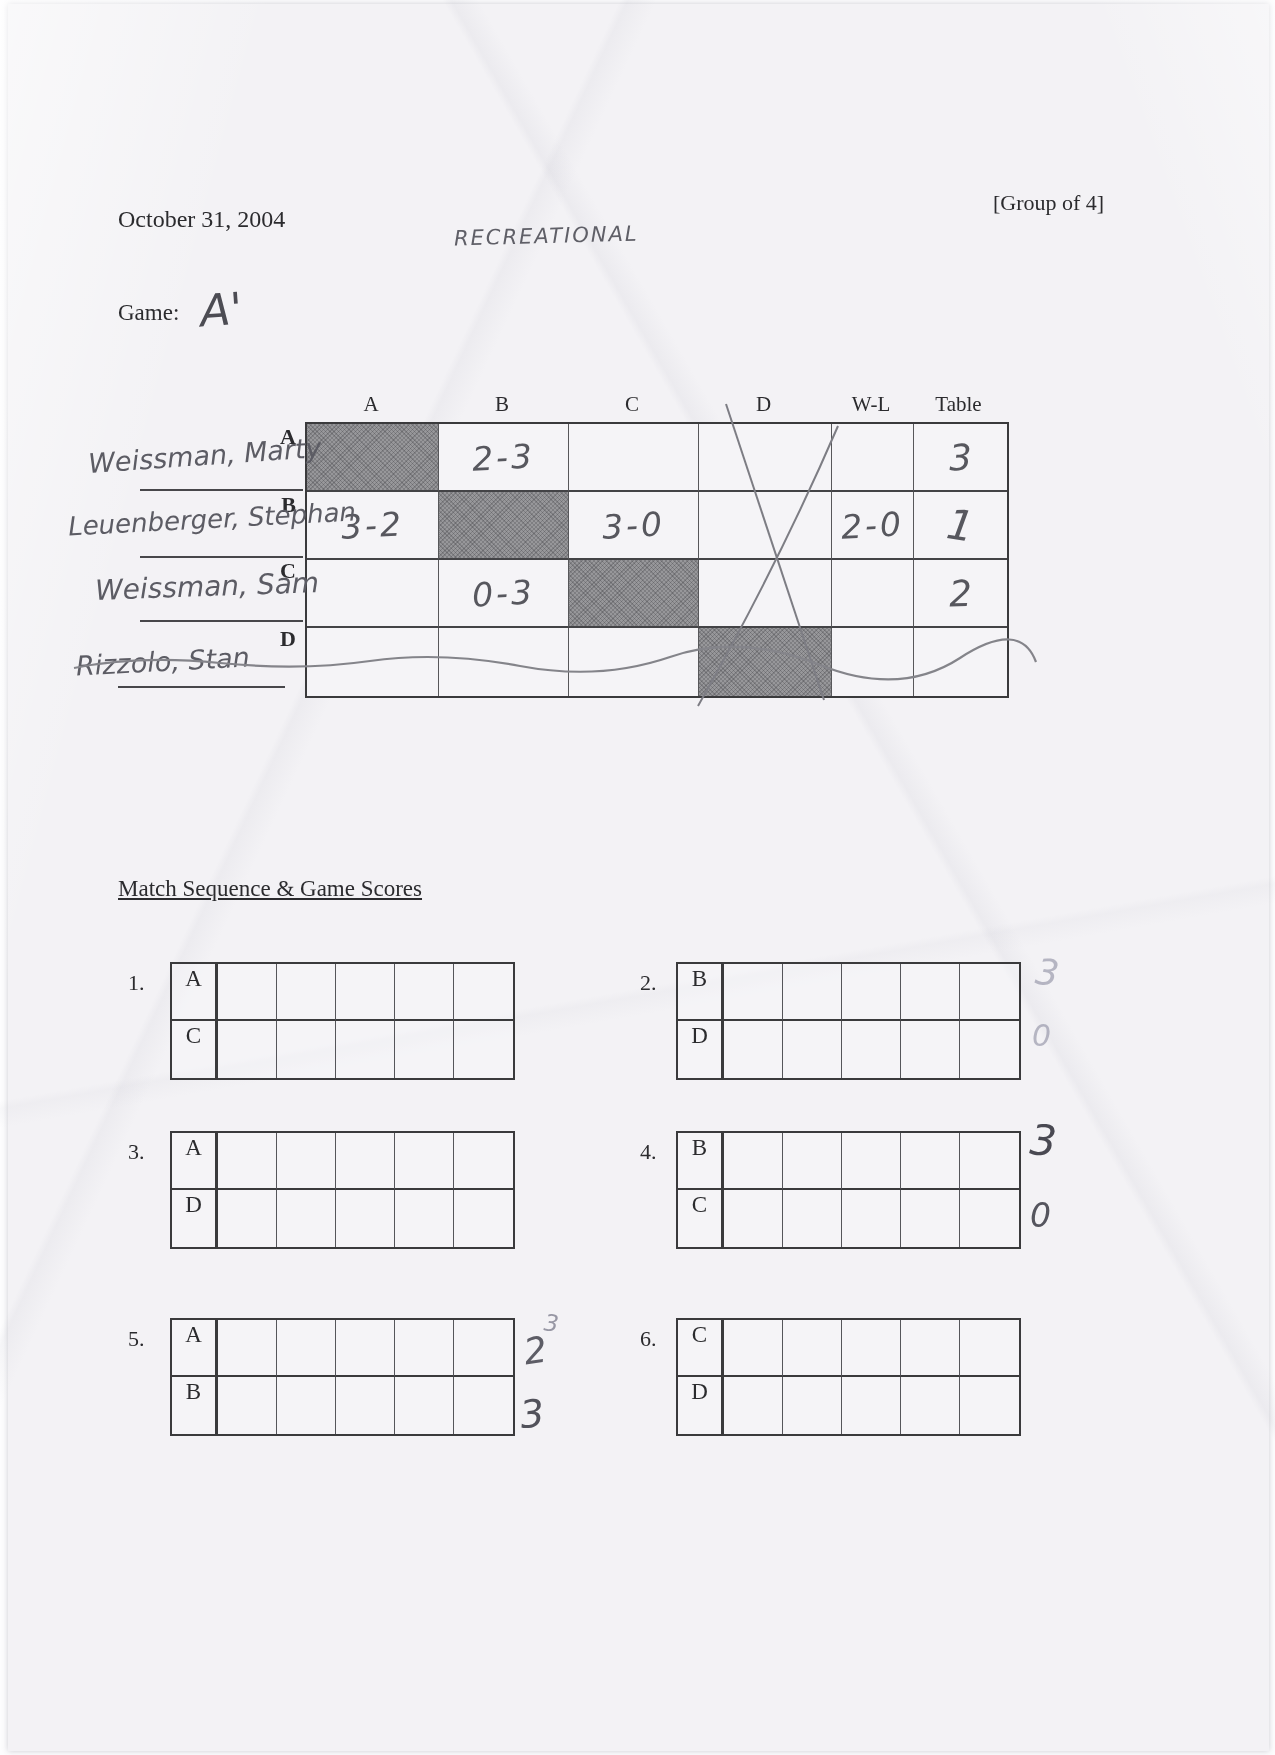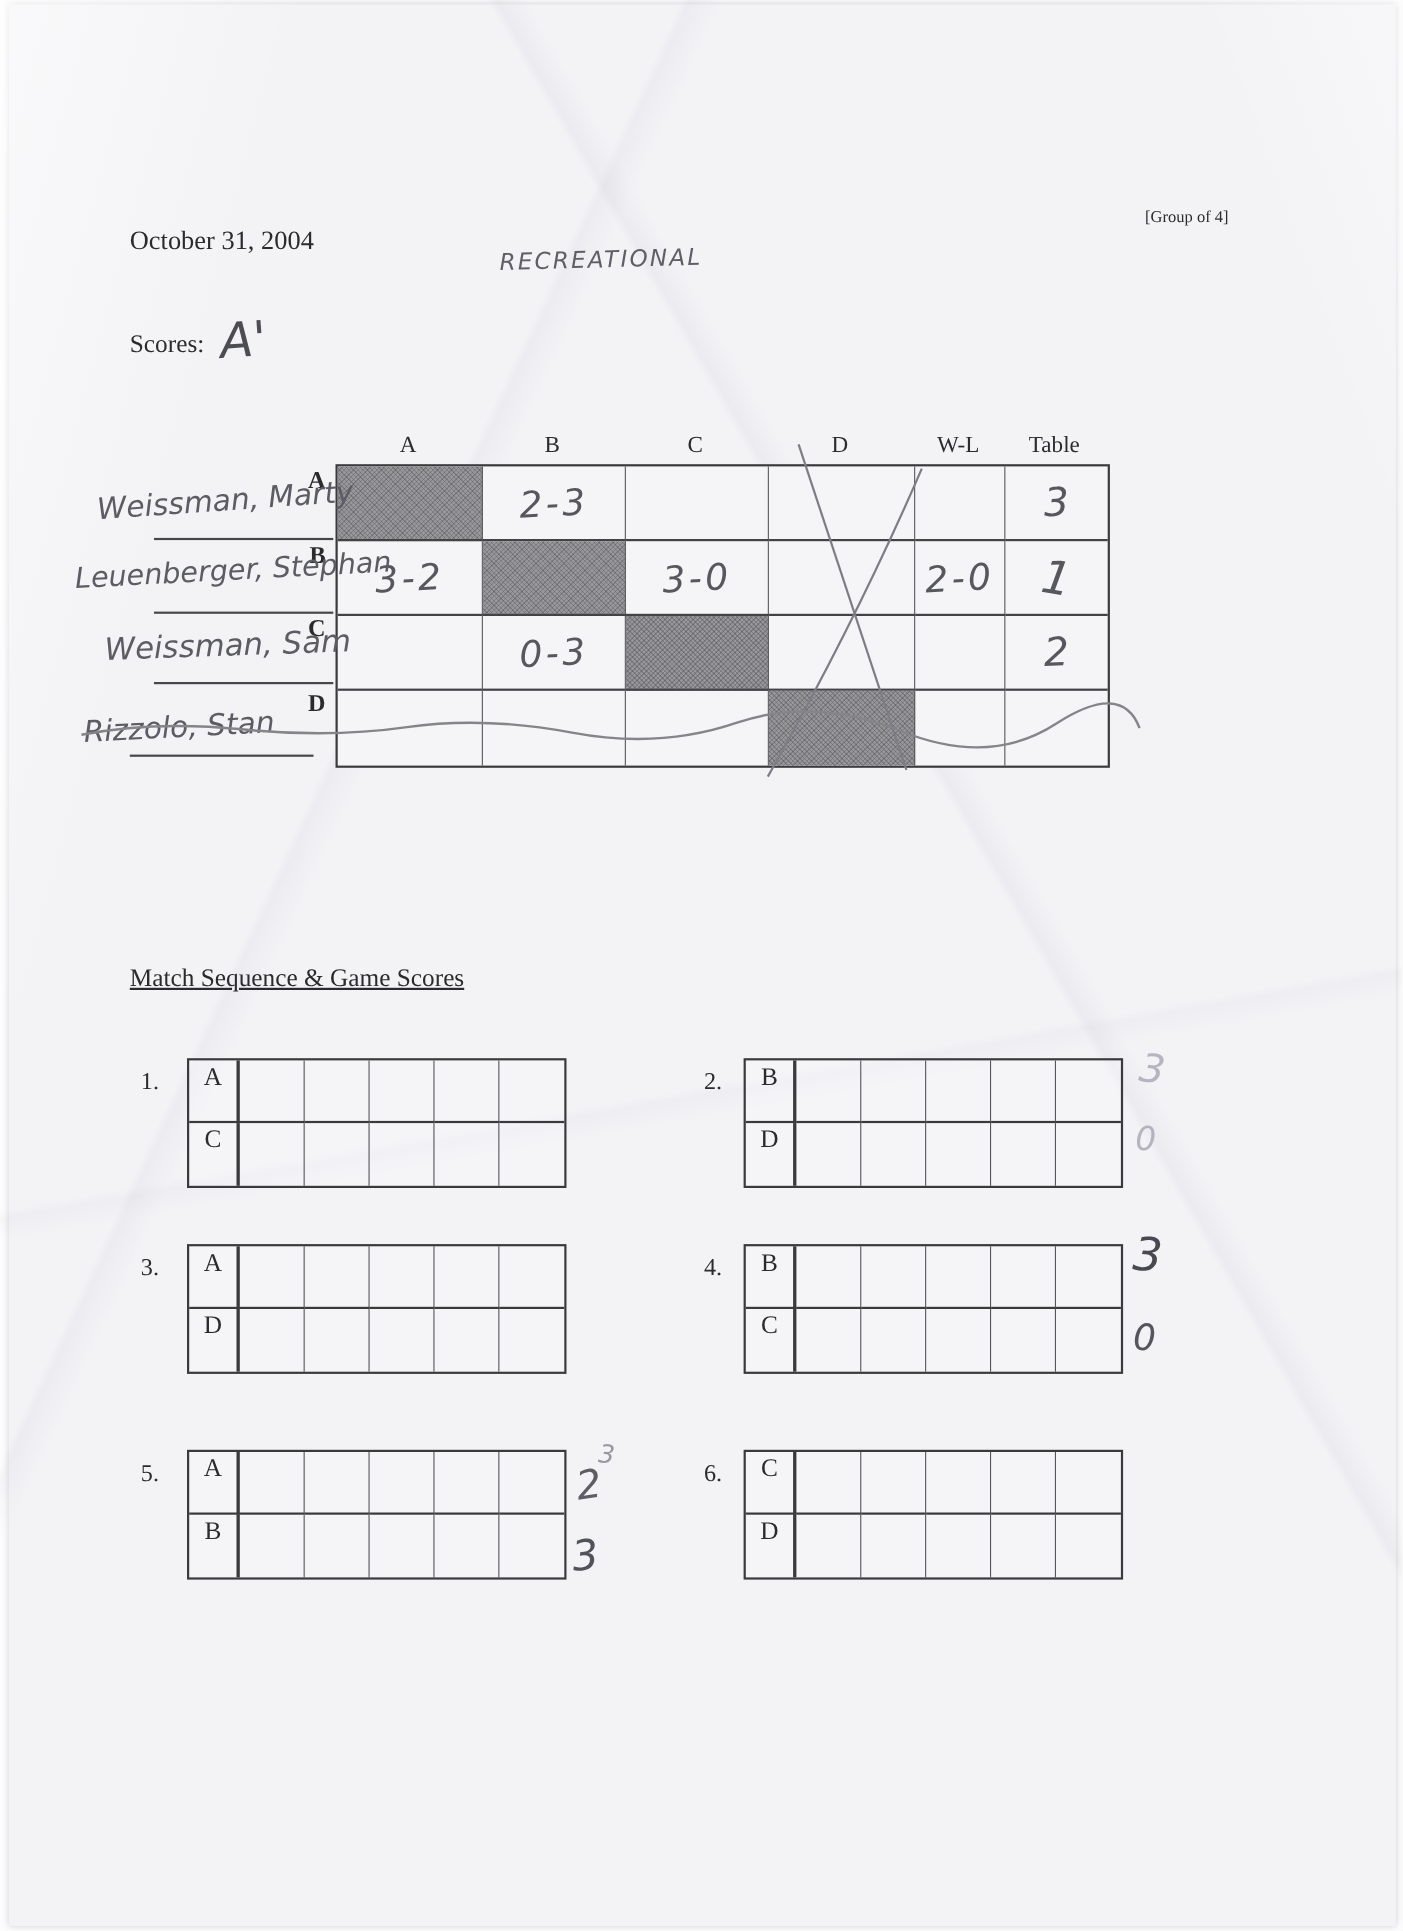--- a/index.html
+++ b/index.html
@@ -13,21 +13,21 @@
      linear-gradient(60deg, transparent 63.6%, rgba(150,150,168,.08) 64%, transparent 65.2%),
      linear-gradient(115deg, transparent 29.6%, rgba(150,150,168,.07) 30%, transparent 31.4%),
      linear-gradient(170deg, transparent 55.6%, rgba(150,150,168,.05) 56%, transparent 57%);}
   .abs{position:absolute;}
   .print{font-family:"Liberation Serif","DejaVu Serif",serif;color:#2b2b2e;}
   .hand{font-family:"DejaVu Sans",sans-serif;font-style:italic;color:#57575e;white-space:nowrap;}
 
   
   .title{left:118px;top:172px;font-size:23px;}
   .date{left:118px;top:206px;font-size:24px;}
-  .groupof{left:993px;top:190px;font-size:15px;margin-left:48px;}
+  .groupof{left:993px;top:190px;font-size:22px;}
   .division{left:454px;top:224px;font-size:21px;letter-spacing:2px;color:#5f5f67;
             transform:rotate(-1.5deg);}
   .grouplabel{left:118px;top:300px;font-size:23px;}
   .groupval{left:200px;top:284px;font-size:44px;transform:rotate(-4deg);color:#4c4c53;}
 
   
   .colheaders{left:305px;top:392px;width:700px;display:flex;font-size:21px;}
   .colheaders span{display:inline-block;text-align:center;}
   .ch0{width:132px}.ch1{width:130px}.ch2{width:130px}.ch3{width:133px}.ch4{width:82px}.ch5{width:93px}
   .rowlabel{left:238px;width:58px;text-align:right;font-size:22px;font-weight:600;}
@@ -76,21 +76,21 @@
 </head>
 <body>
 
 <div class="stage">
   <div class="paper"></div>
   <div class="creases"></div>
 
   <div class="abs print date">October 31, 2004</div>
   <div class="abs print groupof">[Group of 4]</div>
   <div class="abs hand division">RECREATIONAL</div>
-  <div class="abs print grouplabel">Scores:</div>
+  <div class="abs print grouplabel">Game:</div>
   <div class="abs hand groupval">A'</div>
 
   <div class="abs print colheaders">
     <span class="ch0">A</span>
     <span class="ch1">B</span>
     <span class="ch2">C</span>
     <span class="ch3">D</span>
     <span class="ch4">W-L</span>
     <span class="ch5">Table</span>
   </div>

